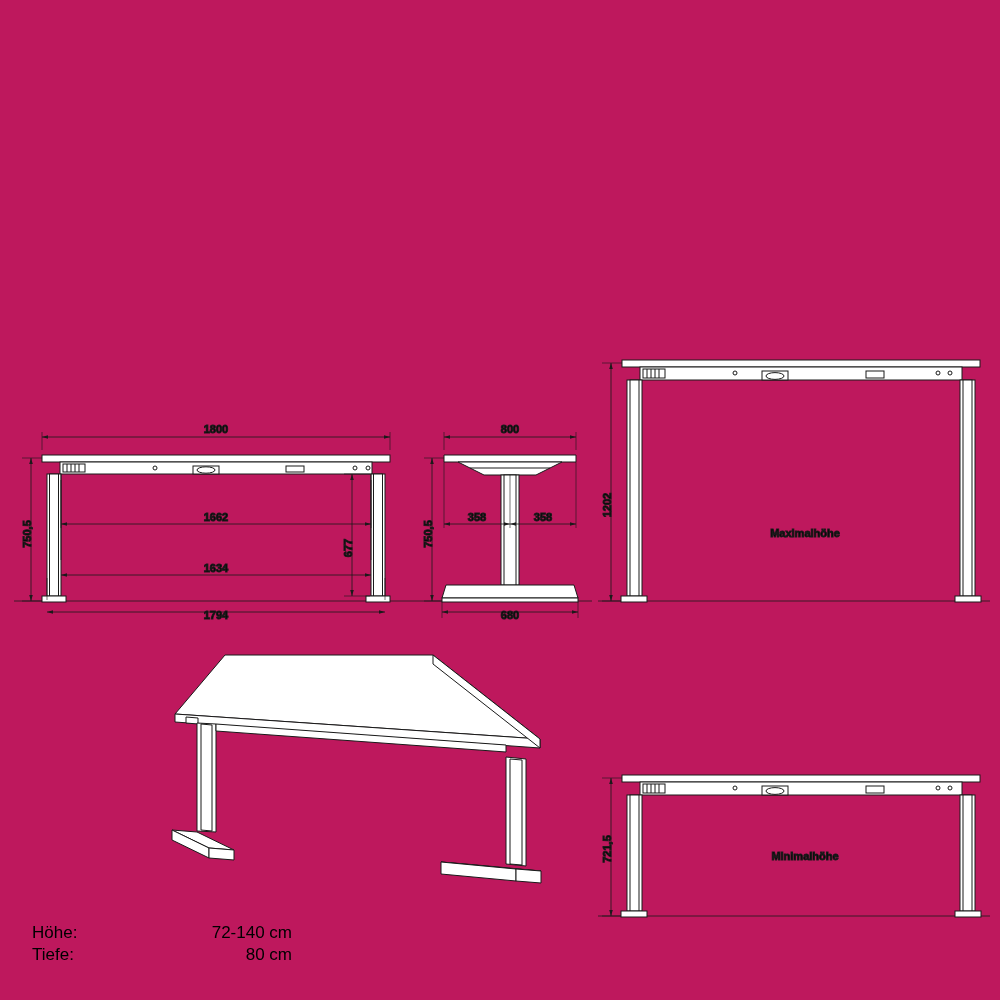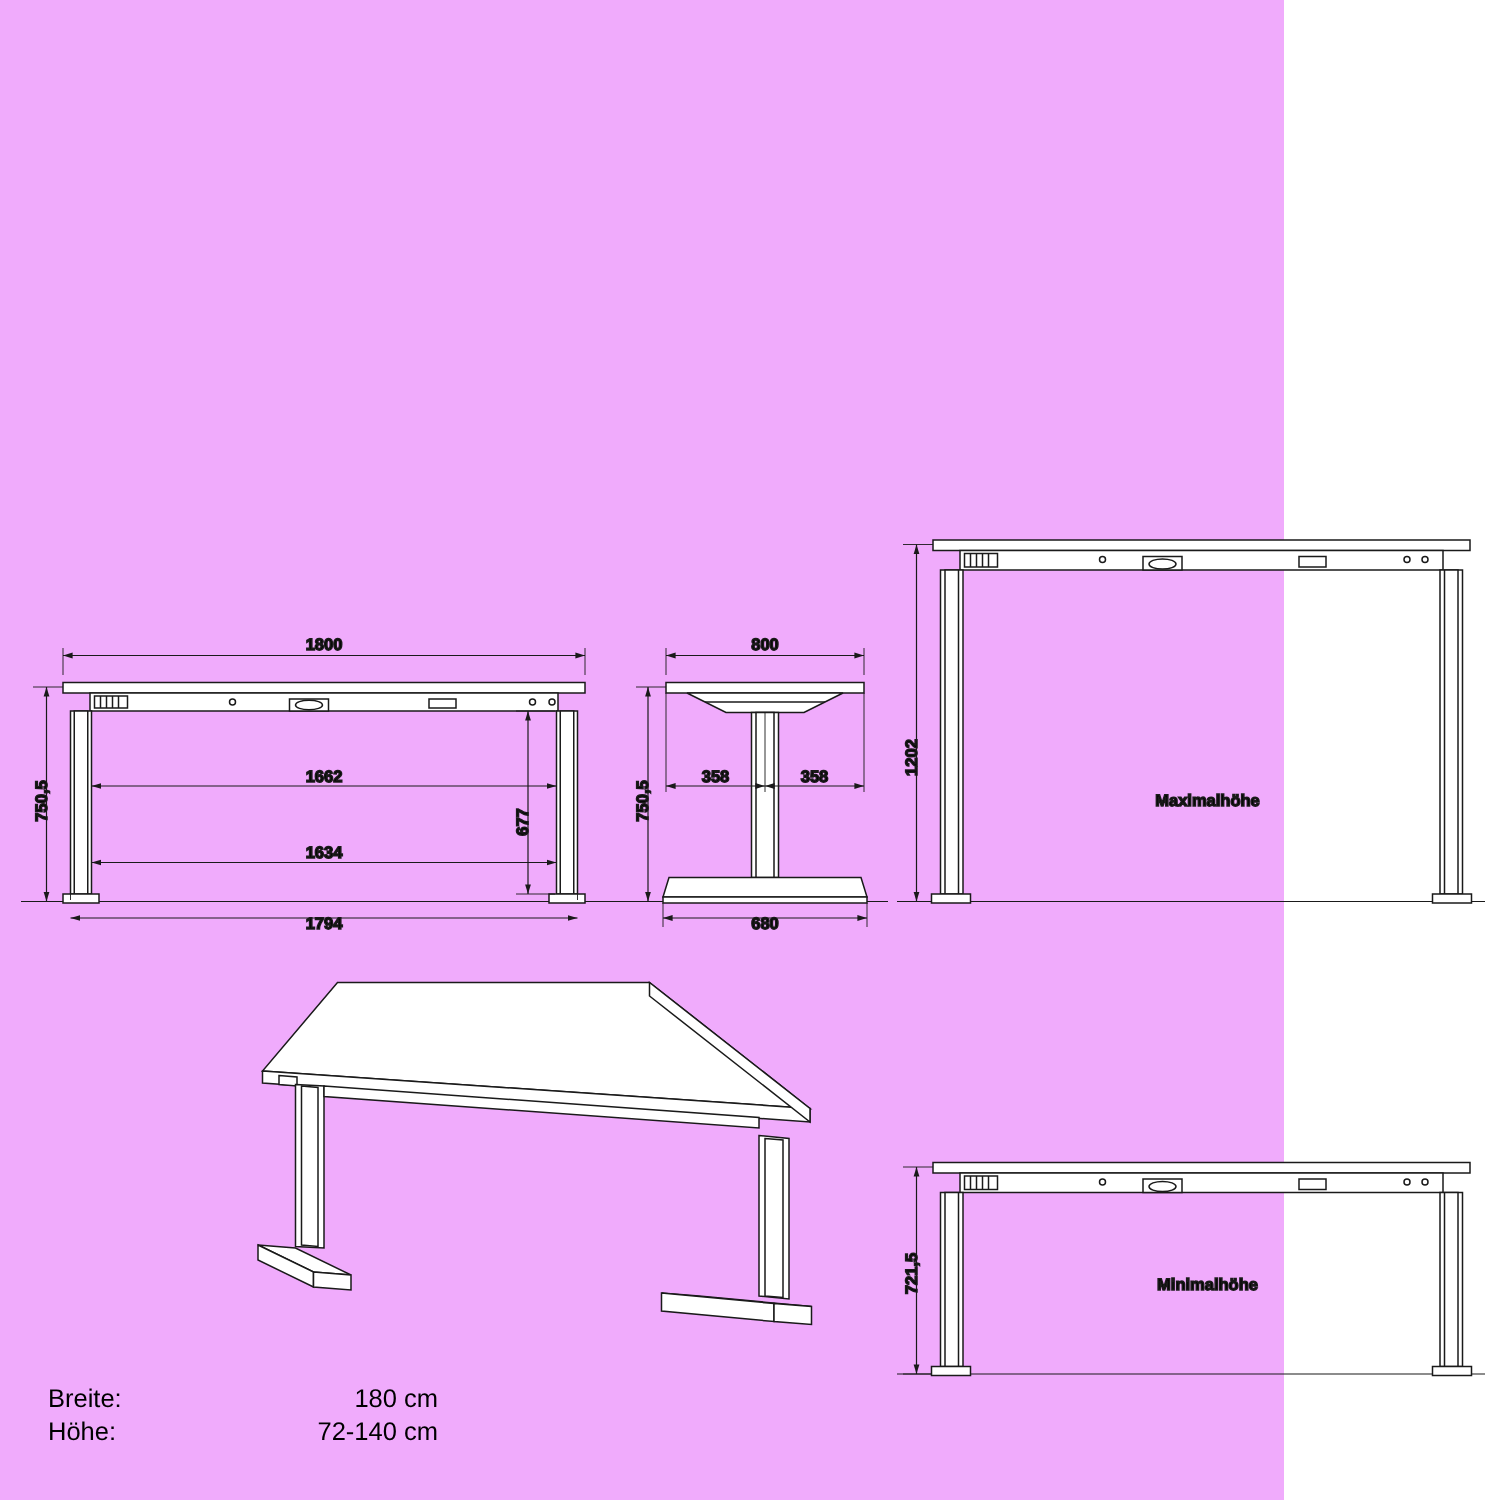--- a/index.html
+++ b/index.html
@@ -6,23 +6,23 @@
   html, body {
     margin: 0; padding: 0;
     width: 1000px; height: 1000px;
     background: #ffffff;
     font-family: "Liberation Sans", sans-serif;
     color: #000000;
     overflow: hidden;
   }
   #sheet {
     position: relative;
-    width: 856px;
+    width: 1000px;
     height: 1000px;
-    background: #f0abfc;
+    background: #be185d;
   }
   svg.drawing {
     position: absolute;
     left: 0; top: 0;
     width: 1000px;
     height: 1000px;
   }
   .dimtext {
     font-family: "Liberation Sans", sans-serif;
     font-size: 11px;
@@ -259,22 +259,22 @@
         <path d="M441,862 L441,874 L516,881 L516,869 z" fill="#ffffff"></path>
         <path d="M516,869 L541,871 L541,883 L516,881 z" fill="#ffffff"></path>
 
         <path d="M216,724 L506,745 L506,752 L216,731 z" fill="#ffffff"></path>
       </g>
     </g>
   </svg>
 
   <div class="spec-block">
     <div class="spec-row">
-      <span class="spec-label">Breite:</span>
-      <span class="spec-value">180 cm</span>
-    </div>
-    <div class="spec-row">
       <span class="spec-label">Höhe:</span>
       <span class="spec-value">72-140 cm</span>
     </div>
+    <div class="spec-row">
+      <span class="spec-label">Tiefe:</span>
+      <span class="spec-value">80 cm</span>
+    </div>
   </div>
 
 </div>
 
 </body></html>

